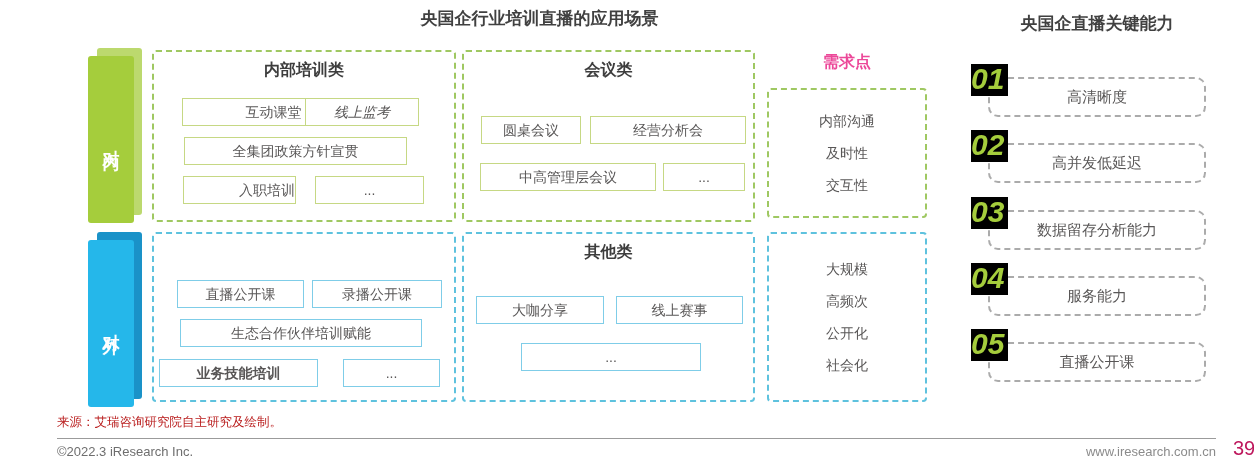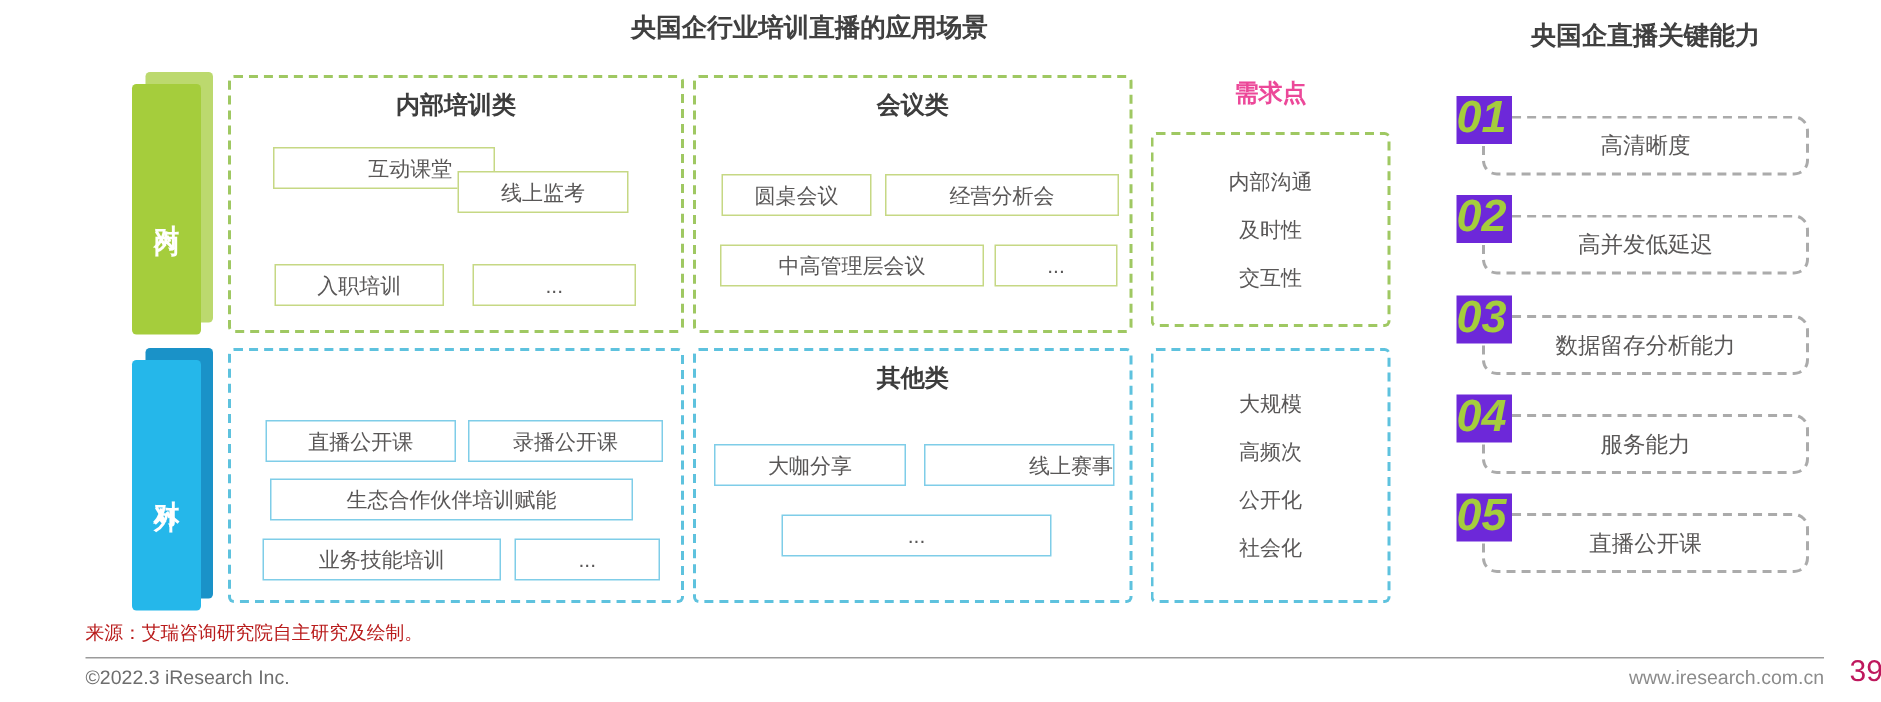--- a/index.html
+++ b/index.html
@@ -39,21 +39,21 @@
   .demand-header{position:absolute;left:767px;top:52px;width:160px;text-align:center;font-weight:bold;font-size:16px;color:#ec4899;}
   .demand-box{display:flex;flex-direction:column;align-items:center;justify-content:center;}
   .demand-box .dline{line-height:32px;font-size:14px;color:#595757;}
 
   
   .cap-row{position:absolute;left:988px;width:218px;height:40px;}
   .cap-box{position:absolute;left:0;top:0;right:0;bottom:0;border:2px dashed #ababab;border-radius:10px;
     display:flex;align-items:center;justify-content:center;background:#fff;}
   .cap-label{font-size:15px;color:#595757;}
   .cap-num{position:absolute;left:-17px;top:-13px;font-style:italic;font-weight:bold;font-size:30px;line-height:1;
-    color:#a5cd3c;background:#6d28d9;padding:0 4px 2px 0;}
+    color:#a5cd3c;background:#000000;padding:0 4px 2px 0;}
 
   
   .src-note{position:absolute;left:57px;top:414px;font-size:12.5px;color:#b91c1c;}
   .footer-line{position:absolute;left:57px;top:438px;width:1159px;border-top:1px solid #9b9b9b;}
   .copyright{position:absolute;left:57px;top:444px;font-size:13px;color:#6e6e6e;}
   .website{position:absolute;right:38px;top:444px;font-size:13px;color:#8b8b8b;}
   .page-num{position:absolute;left:1233px;top:437px;font-size:20px;color:#be185d;}
 </style>
 </head>
 <body>
@@ -73,22 +73,23 @@
   <div class="vlabel blue" style="left:88px;top:232px;">
     <div class="vback"></div>
     <div class="vfront">
       <span class="vtext">对外</span>
     </div>
   </div>
 
   <div class="dash-box green-dash" style="left:152px;top:50px;width:300px;height:168px;">
     <div class="box-header">内部培训类</div>
     <div class="item gitem" style="left:28px;top:46px;width:111px;padding-left:35px;">互动课堂</div>
-    <div class="item gitem" style="left:151px;top:62px;width:112px;">线上监考</div>
-    <div class="item gitem" style="left:29px;top:124px;width:111px;">入职培训</div>
+    <div class="item gitem" style="left:151px;top:46px;width:112px;font-style:italic;">线上监考</div>
+    <div class="item gitem" style="left:30px;top:85px;width:221px;">全集团政策方针宣贯</div>
+    <div class="item gitem" style="left:29px;top:124px;width:111px;text-align:right;">入职培训</div>
     <div class="item gitem" style="left:161px;top:124px;width:107px;">...</div>
   </div>
 
   <div class="dash-box green-dash" style="left:462px;top:50px;width:289px;height:168px;">
     <div class="box-header">会议类</div>
     <div class="item gitem" style="left:17px;top:64px;width:98px;">圆桌会议</div>
     <div class="item gitem" style="left:126px;top:64px;width:154px;">经营分析会</div>
     <div class="item gitem" style="left:16px;top:111px;width:174px;">中高管理层会议</div>
     <div class="item gitem" style="left:199px;top:111px;width:80px;">...</div>
   </div>
@@ -97,28 +98,28 @@
   <div class="dash-box green-dash demand-box" style="left:767px;top:88px;width:156px;height:126px;">
     <div class="dline">内部沟通</div>
     <div class="dline">及时性</div>
     <div class="dline">交互性</div>
   </div>
 
   <div class="dash-box blue-dash" style="left:152px;top:232px;width:300px;height:166px;">
     <div class="item bitem" style="left:23px;top:46px;width:125px;">直播公开课</div>
     <div class="item bitem" style="left:158px;top:46px;width:128px;">录播公开课</div>
     <div class="item bitem" style="left:26px;top:85px;width:240px;">生态合作伙伴培训赋能</div>
-    <div class="item bitem" style="left:21px;top:125px;width:157px;">业务技能培训</div>
+    <div class="item bitem" style="left:5px;top:125px;width:157px;font-weight:bold;">业务技能培训</div>
     <div class="item bitem" style="left:189px;top:125px;width:95px;">...</div>
   </div>
 
   <div class="dash-box blue-dash" style="left:462px;top:232px;width:289px;height:166px;">
     <div class="box-header">其他类</div>
     <div class="item bitem" style="left:12px;top:62px;width:126px;">大咖分享</div>
-    <div class="item bitem" style="left:152px;top:62px;width:125px;text-align:right;">线上赛事</div>
+    <div class="item bitem" style="left:152px;top:62px;width:125px;">线上赛事</div>
     <div class="item bitem" style="left:57px;top:109px;width:178px;">...</div>
   </div>
 
   <div class="dash-box blue-dash demand-box" style="left:767px;top:232px;width:156px;height:166px;">
     <div class="dline">大规模</div>
     <div class="dline">高频次</div>
     <div class="dline">公开化</div>
     <div class="dline">社会化</div>
   </div>
 

